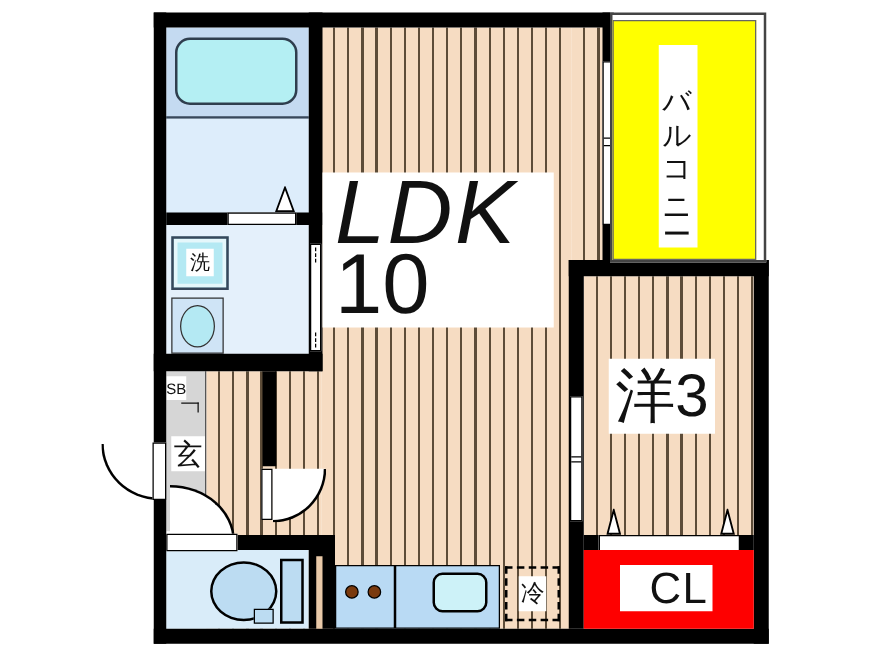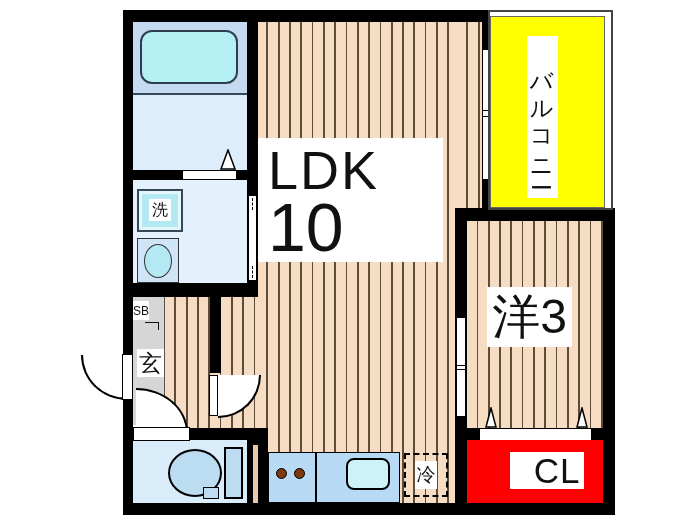--- a/index.html
+++ b/index.html
@@ -102,21 +102,21 @@
   <div class="abs" style="left:346px;top:458px;width:44px;height:32px;background:#cdf2f8;border:2px solid #000;border-radius:8px;"></div>
 
   <div class="abs" style="left:404px;top:453px;width:44px;height:44px;border:2px dashed #000;"></div>
   <div class="abs chip" style="left:415px;top:461px;width:22px;height:28px;font-size:19px;">冷</div>
 
   <div class="abs" style="left:488px;top:10px;width:125px;height:200px;background:#fff;border:2px solid #444;"></div>
   <div class="abs" style="left:490px;top:16px;width:115px;height:192px;background:#ffff00;border:1px solid #666;"></div>
   <div class="abs chip" style="left:527px;top:36px;width:31px;height:162px;font-size:23px;writing-mode:vertical-rl;letter-spacing:4px;">バルコニー</div>
 
   <div class="abs" style="left:467px;top:440px;width:136px;height:63px;background:#fe0000;"></div>
-  <div class="abs chip" style="left:510px;top:452px;width:74px;height:37px;font-size:35px;letter-spacing:1px;padding-left:20px;">CL</div>
+  <div class="abs chip" style="left:496px;top:452px;width:74px;height:37px;font-size:35px;letter-spacing:1px;padding-left:20px;">CL</div>
 
   <div class="abs" style="left:258px;top:138px;width:185px;height:124px;background:#fff;padding:4px 0 0 10px;color:#111;">
-    <div style="font-size:54px;line-height:56px;letter-spacing:2px;">LDK</div>
+    <div style="font-size:72px;line-height:56px;letter-spacing:2px;font-style:italic;">LDK</div>
     <div style="font-size:68px;line-height:58px;">10</div>
   </div>
   <div class="abs chip" style="left:487px;top:287px;width:85px;height:60px;font-size:48px;">洋3</div>
 
 </div>
 
 </body></html>

